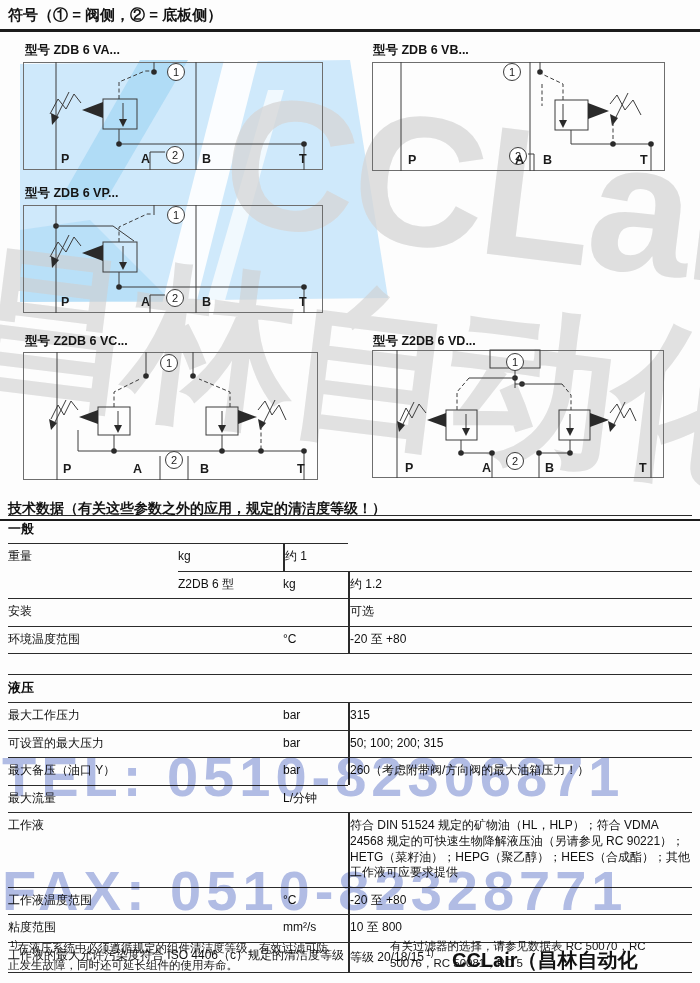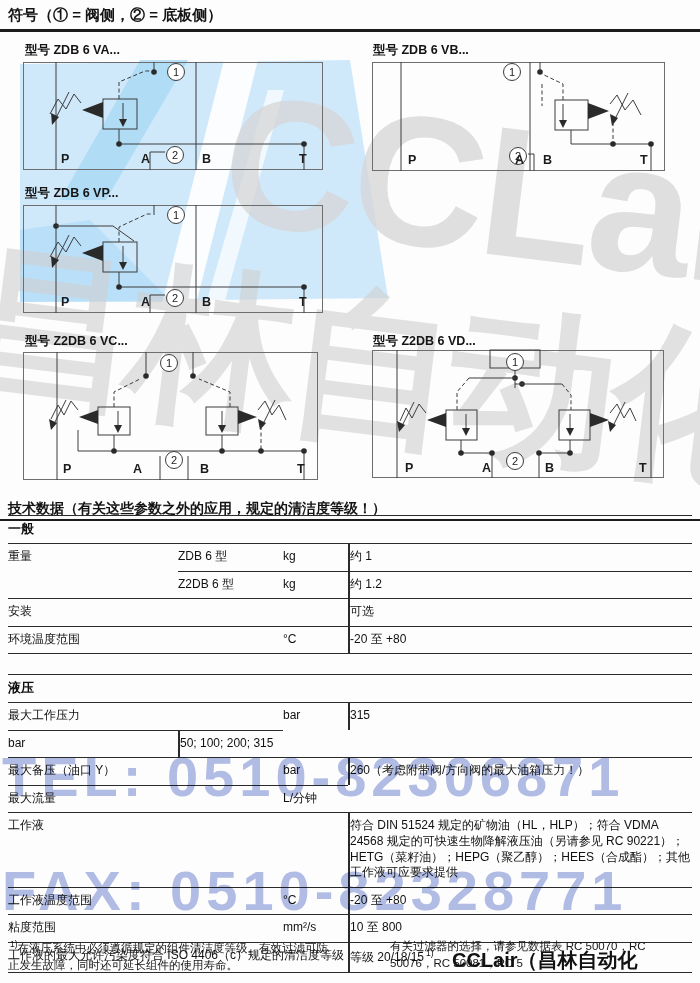--- a/index.html
+++ b/index.html
@@ -290,21 +290,20 @@
       </svg>
     </div>
 
     <div class="abs t-title">技术数据（有关这些参数之外的应用，规定的清洁度等级！）</div>
     <div class="abs t-rule"></div>
 
     <div class="tbl" style="top:507px;margin-top:8px;">
       <div class="sect">一般</div>
       <div class="row">
         <div class="c">重量</div>
-        <div class="c">ZDB 6 型</div>
         <div class="c unit">kg</div>
         <div class="c val">约 1</div>
       </div>
       <div class="row">
         <div class="c nt"></div>
         <div class="c">Z2DB 6 型</div>
         <div class="c unit">kg</div>
         <div class="c val">约 1.2</div>
       </div>
       <div class="row">
@@ -322,20 +321,21 @@
     </div>
 
     <div class="tbl" style="top:674px;">
       <div class="sect">液压</div>
       <div class="row">
         <div class="c name2">最大工作压力</div>
         <div class="c unit">bar</div>
         <div class="c val">315</div>
       </div>
       <div class="row">
+        <div class="c name2">可设置的最大压力</div>
         <div class="c unit">bar</div>
         <div class="c val">50; 100; 200; 315</div>
       </div>
       <div class="row">
         <div class="c name2">最大备压（油口 Y）</div>
         <div class="c unit">bar</div>
         <div class="c val">260（考虑附带阀/方向阀的最大油箱压力！）</div>
       </div>
       <div class="row">
         <div class="c name2">最大流量</div>

